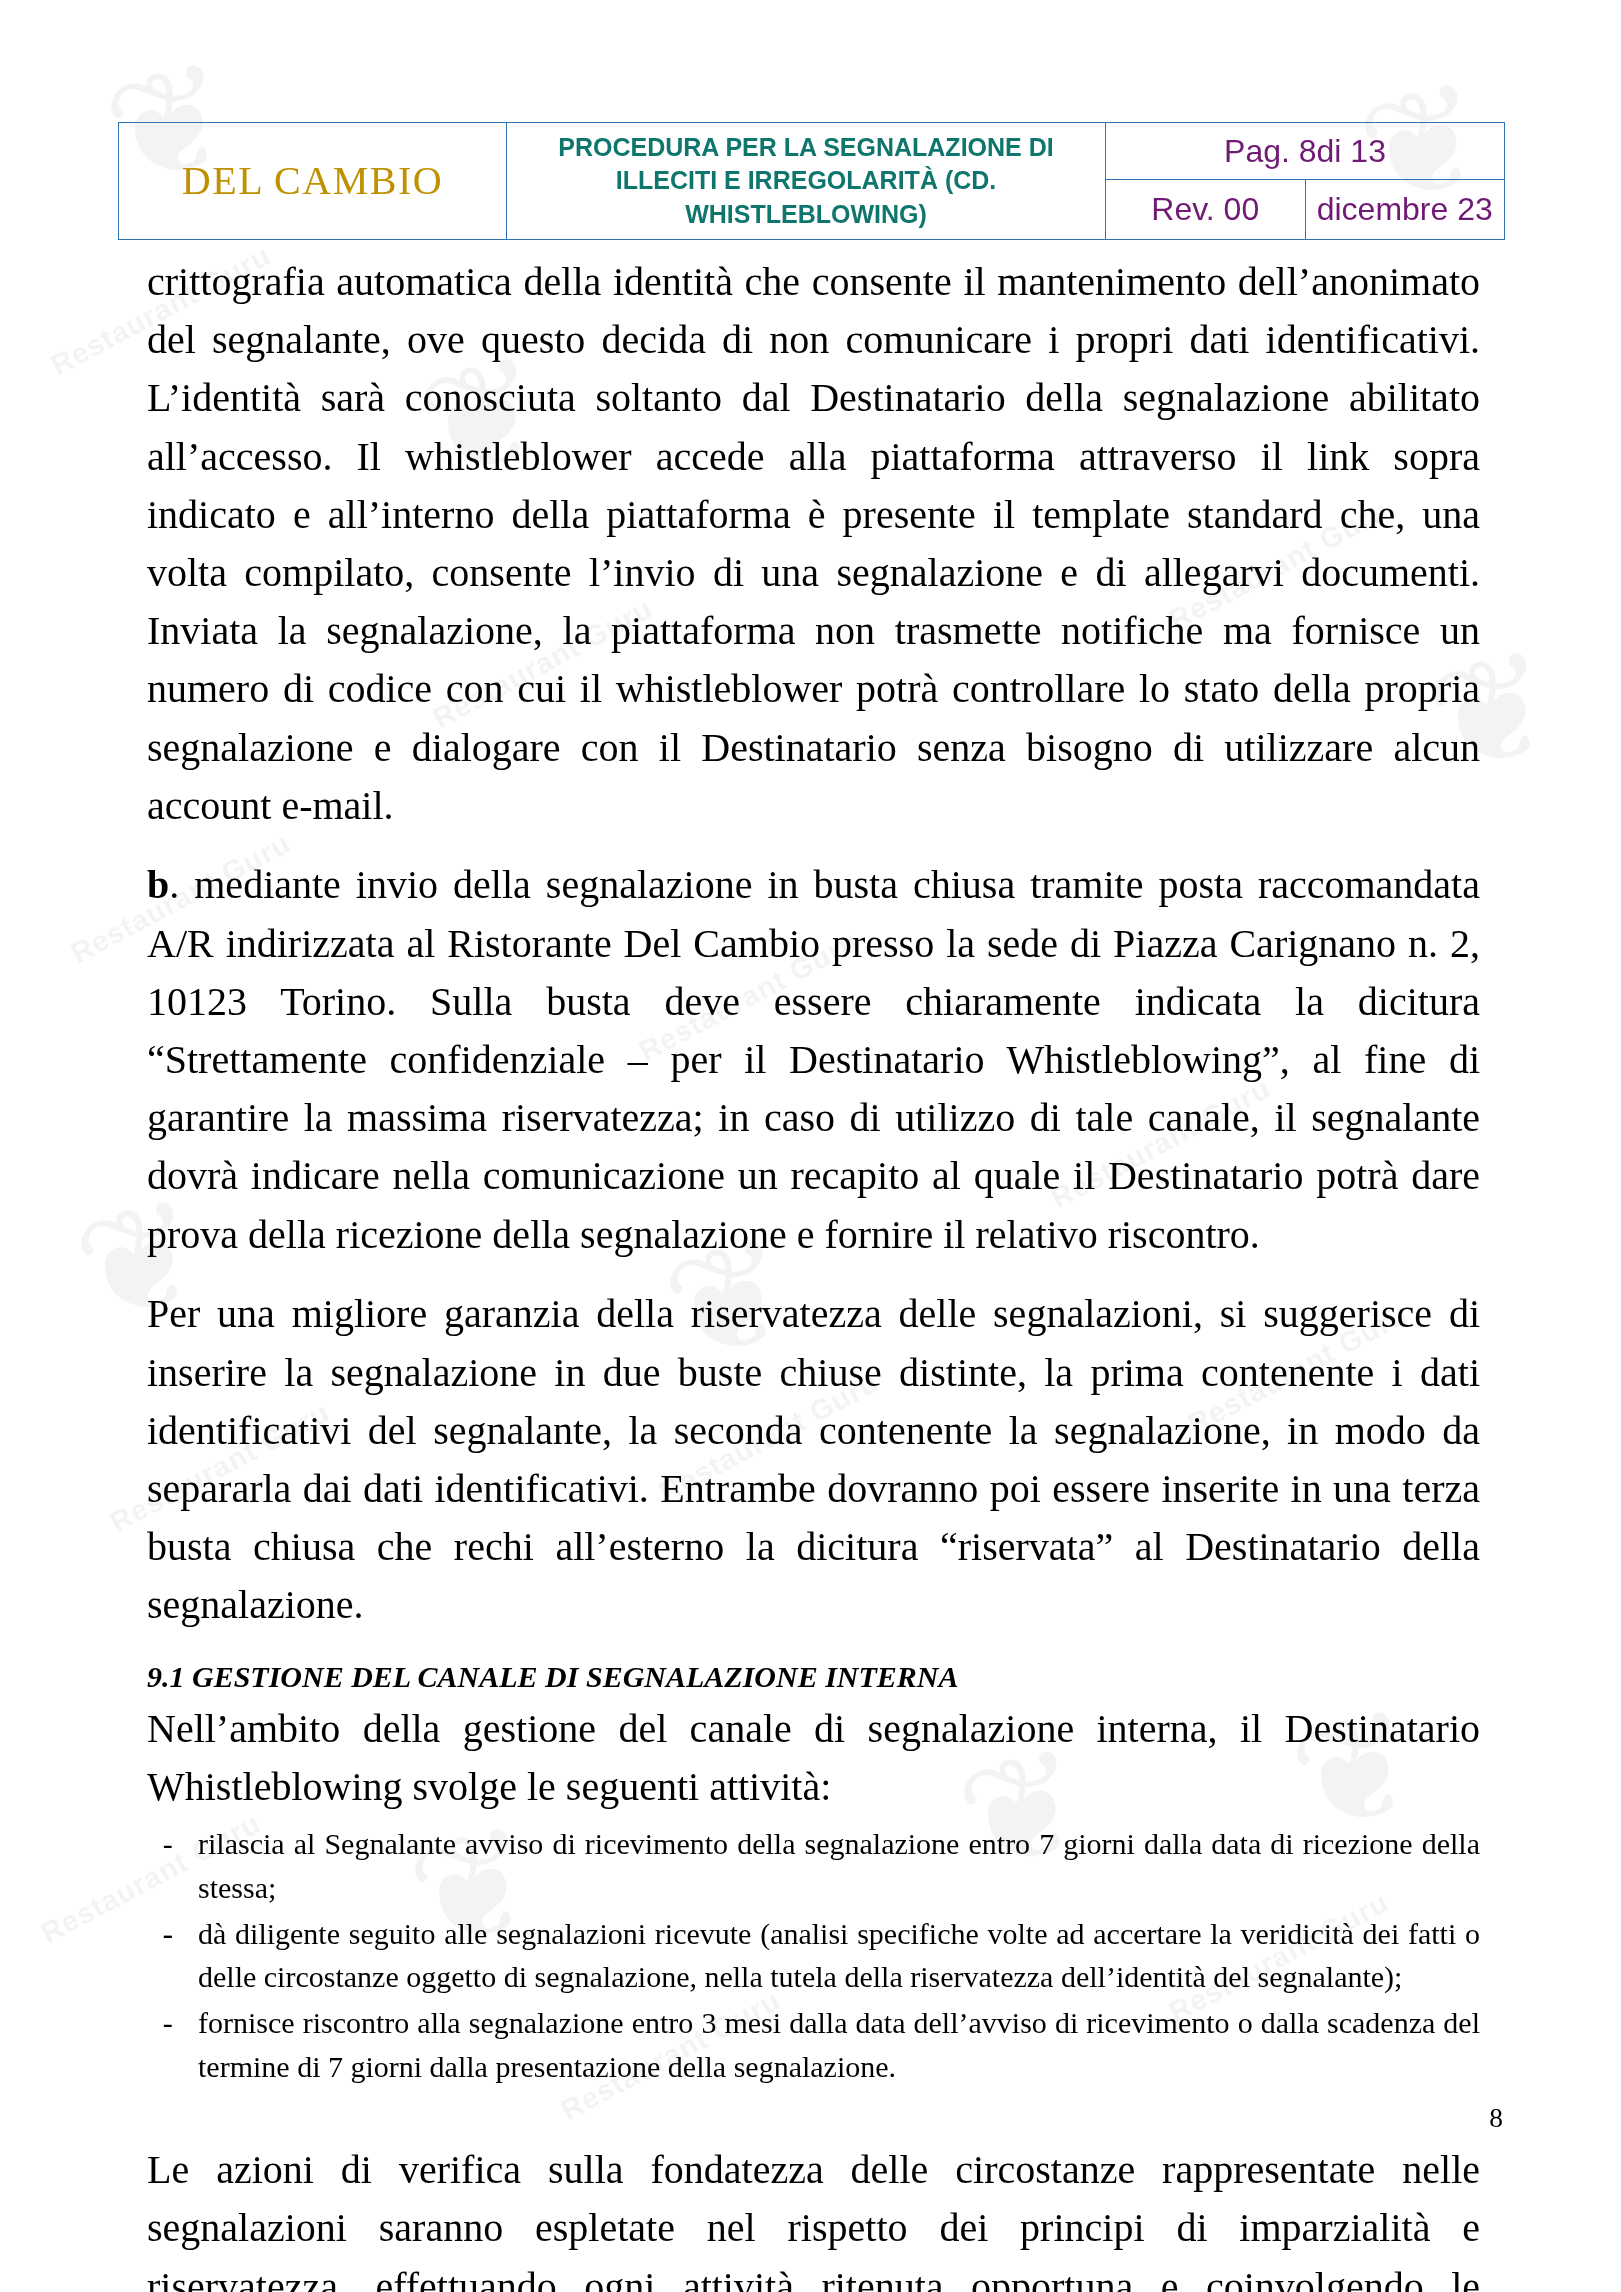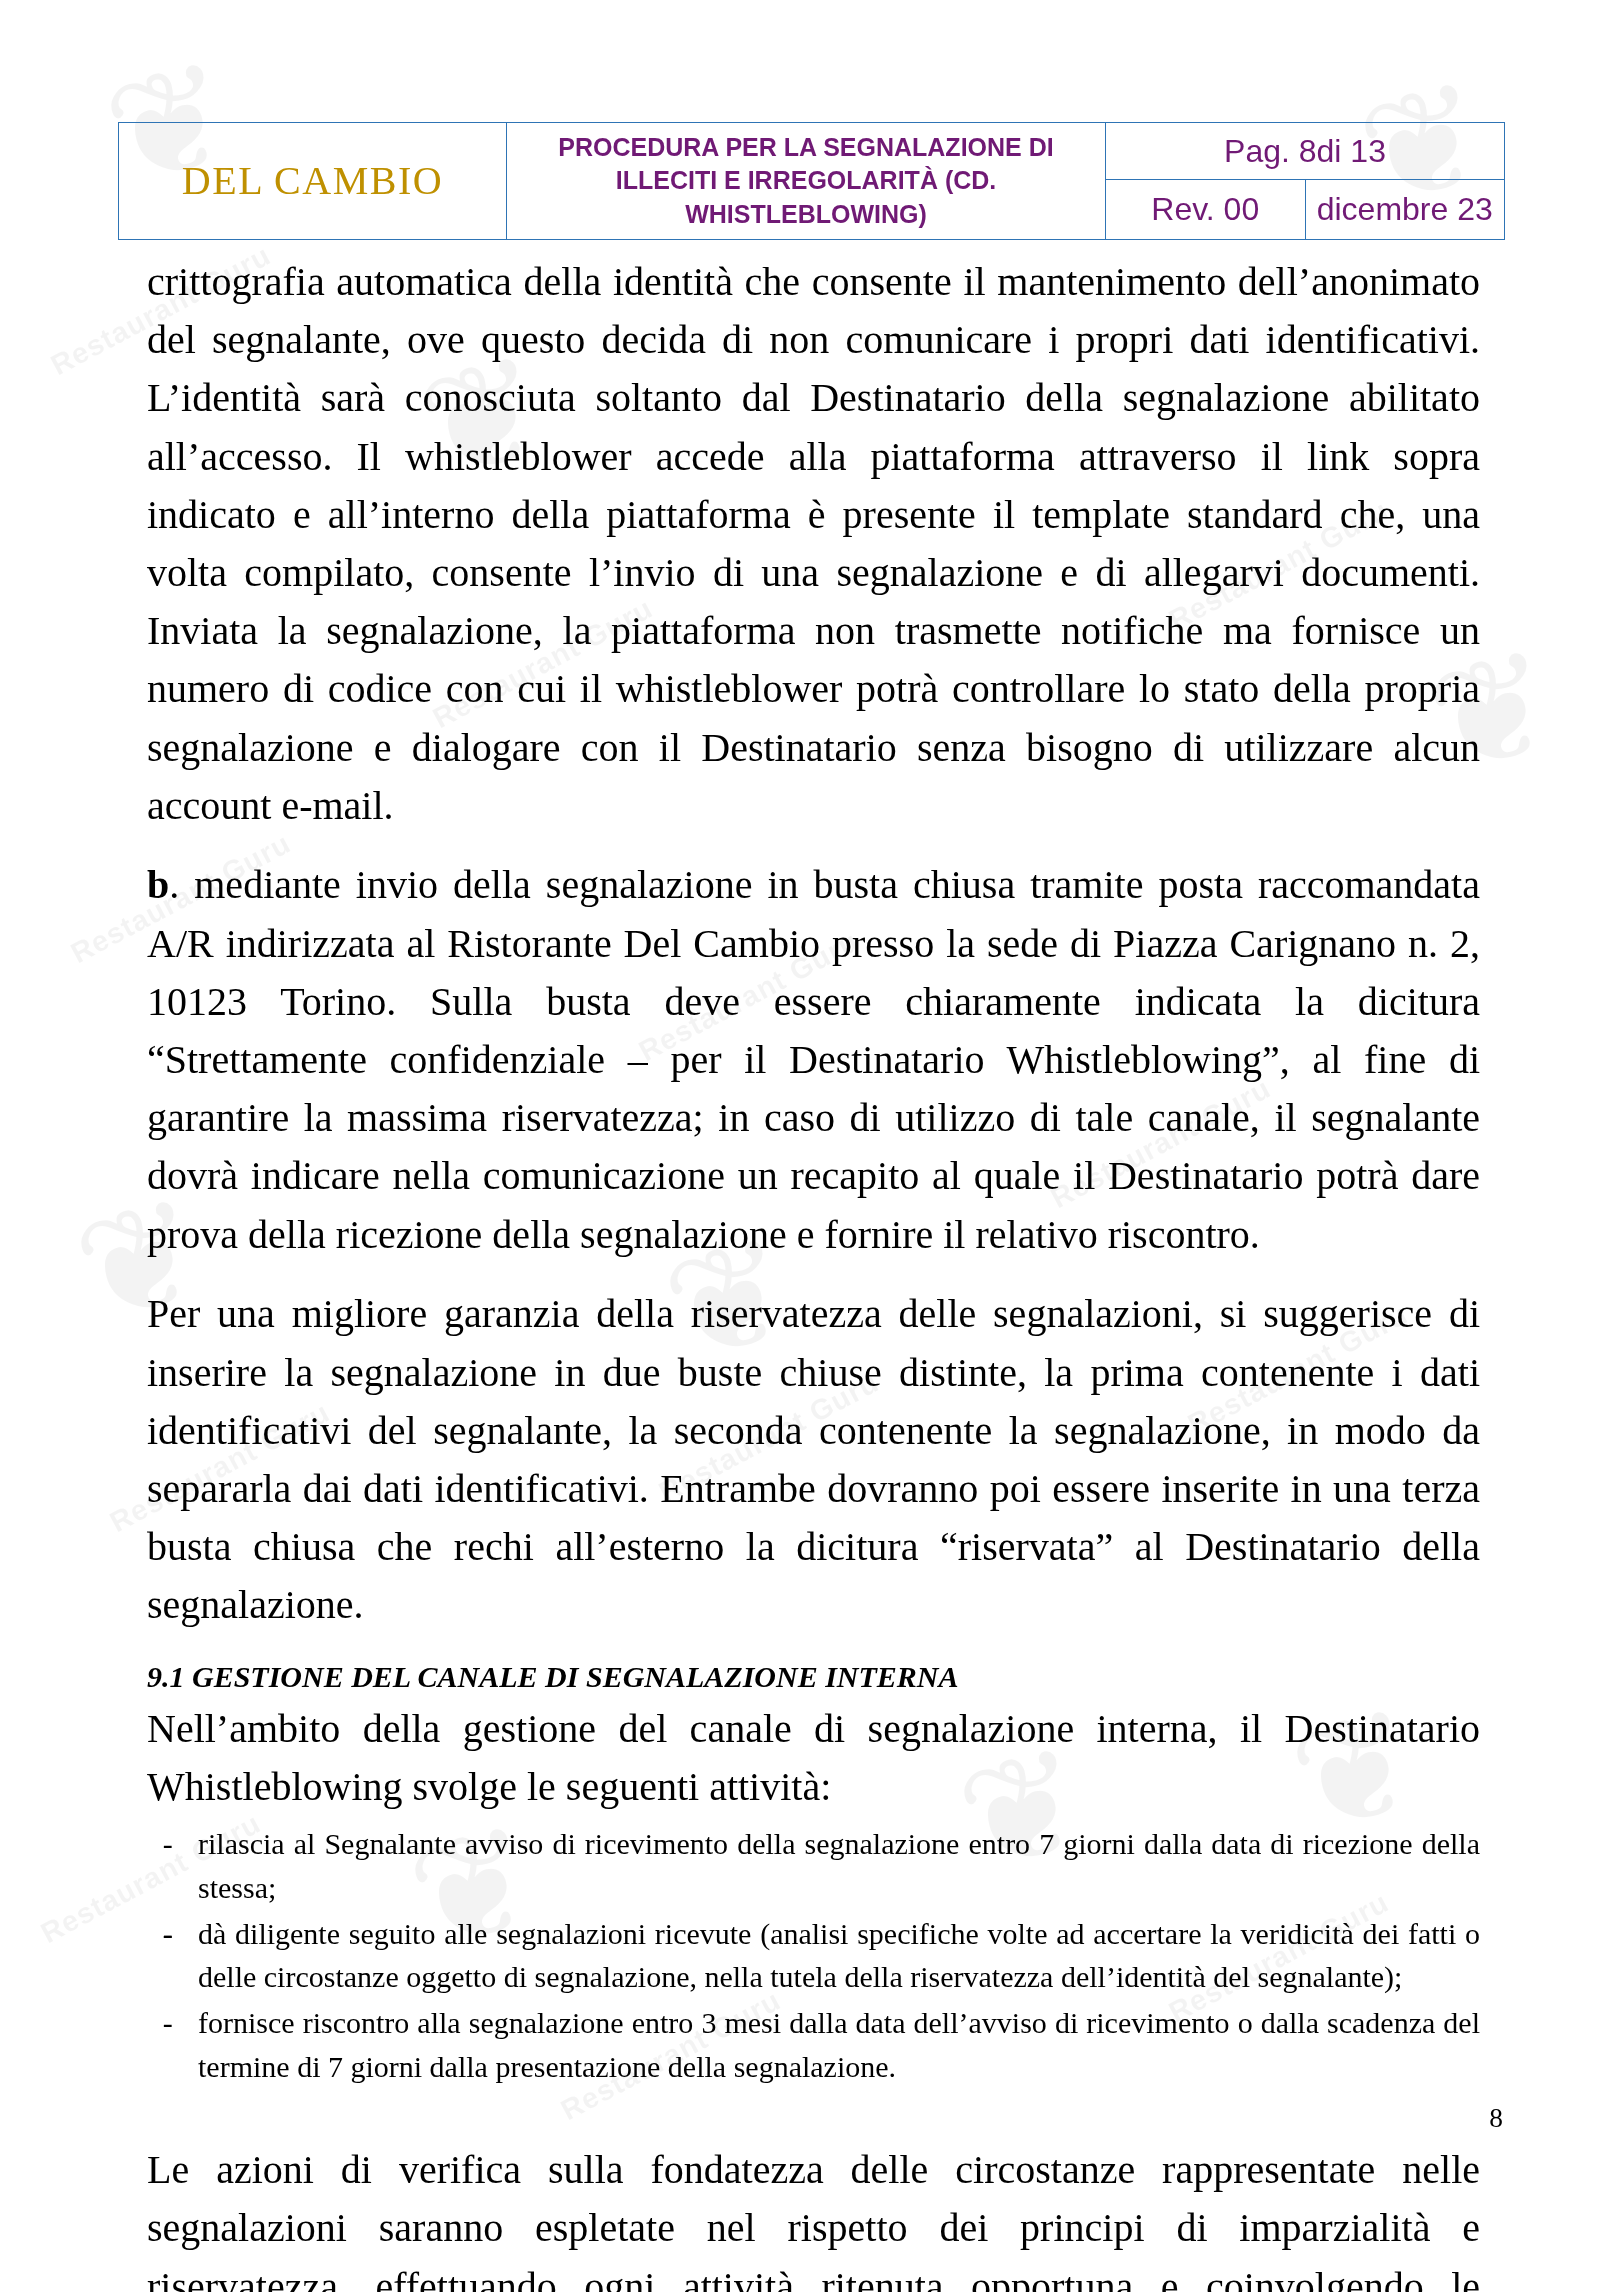--- a/index.html
+++ b/index.html
@@ -74,21 +74,21 @@
     color: #bf9000;
     line-height: 1.05;
     white-space: nowrap;
   }
   .cell-title {
     width: 598px;
     font-family: "Liberation Sans", "DejaVu Sans", sans-serif;
     font-weight: 700;
     font-size: 25px;
     line-height: 1.34;
-    color: #701a75;
+    color: #0f766e;
     padding: 5.9px 9.8px 7.8px 9.8px;
   }
   .cell-pag, .cell-rev, .cell-date {
     font-family: "Liberation Sans", "DejaVu Sans", sans-serif;
     font-weight: 400;
     font-size: 32px;
     color: #701a75;
   }
   .cell-pag { height: 55px; }
   .cell-rev { width: 167px; height: 57px; }

